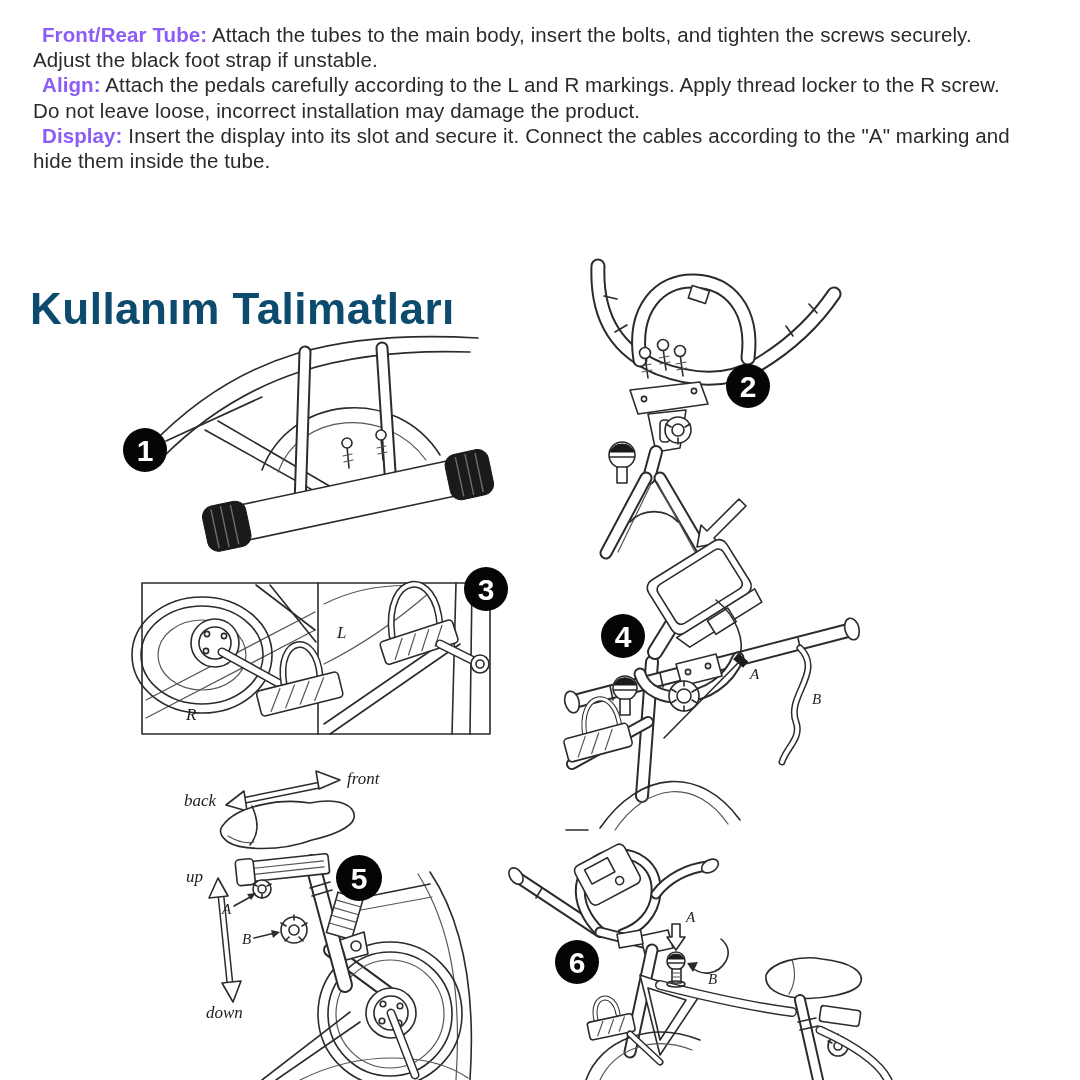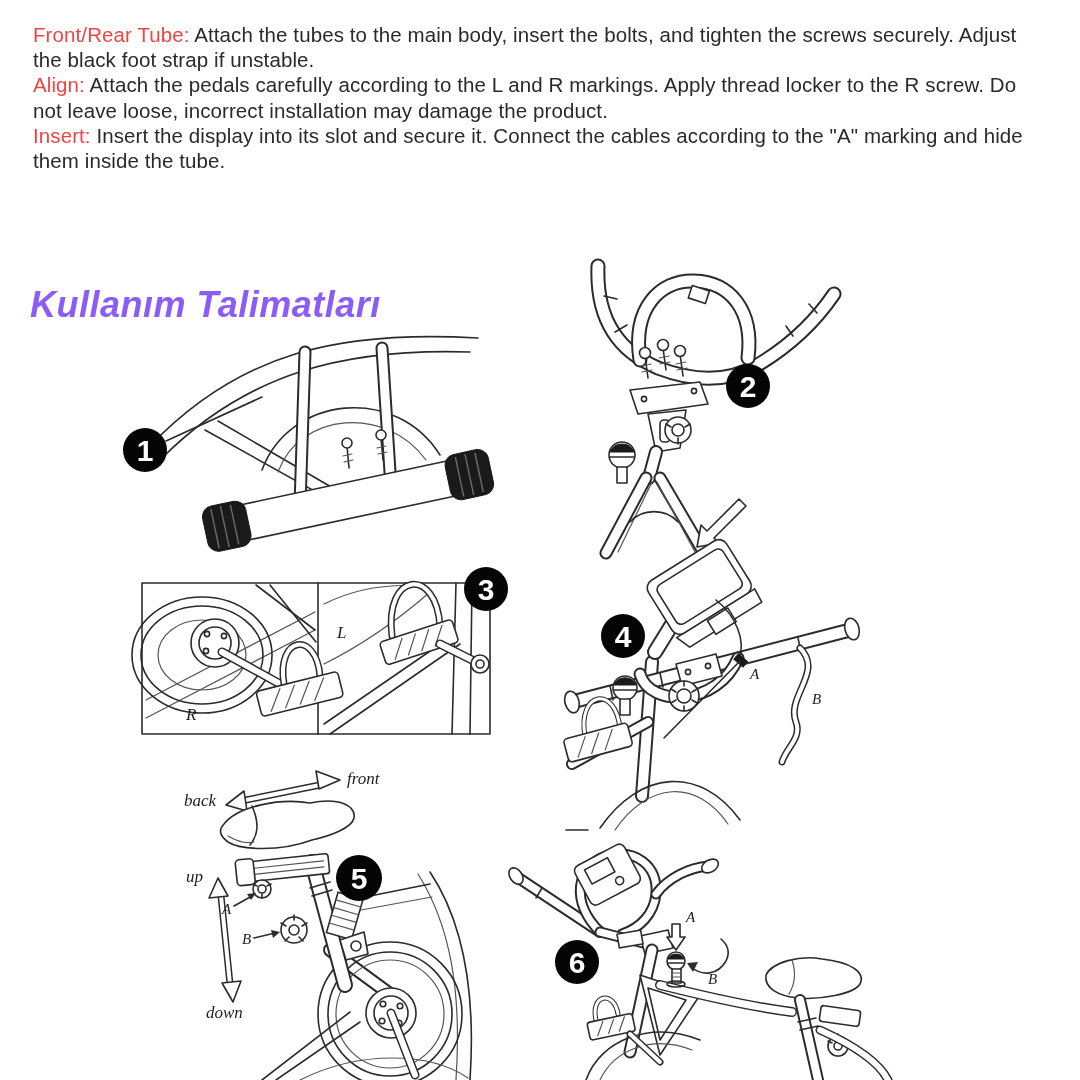--- a/index.html
+++ b/index.html
@@ -6,24 +6,24 @@
   body{
     width:1080px;height:1080px;position:relative;overflow:hidden;
     background:#ffffff;color:#1e1e1e;
     font-family:"Liberation Sans",sans-serif;
   }
   .instructions{
     position:absolute;left:33px;top:22px;width:998px;
     font-size:20.5px;line-height:25.2px;letter-spacing:.1px;color:#2a2a2a;
   }
   .instr{margin:0;}
-  .instr strong{color:#ef4444;font-weight:400;}
+  .instr strong{color:#8b5cf6;font-weight:700;margin-left:9px;}
   h1.title{
     position:absolute;left:30px;top:284px;margin:0;
-    font-size:36px;font-weight:700;color:#8b5cf6;letter-spacing:.5px;font-style:italic;
+    font-size:44px;font-weight:700;color:#0c4a6e;letter-spacing:.5px;
   }
   svg.figs{position:absolute;left:0;top:0;}
   
   .s{fill:none;stroke:#2b2b2b;stroke-width:1.6;stroke-linecap:round;stroke-linejoin:round;}
   .s2{fill:none;stroke:#555555;stroke-width:1.2;stroke-linecap:round;}
   .sf{fill:#ffffff;stroke:#2b2b2b;stroke-width:1.6;stroke-linejoin:round;}
   .dk{fill:#1a1a1a;stroke:#1a1a1a;stroke-width:1;}
   .tO{fill:none;stroke:#2b2b2b;stroke-linecap:round;stroke-linejoin:round;}
   .tI{fill:none;stroke:#ffffff;stroke-linecap:round;stroke-linejoin:round;}
   .w16{stroke-width:16}.w12{stroke-width:12}
@@ -39,21 +39,21 @@
   .num{fill:#ffffff;font-family:"Liberation Sans",sans-serif;font-weight:700;font-size:30px;text-anchor:middle;}
   .lbl{fill:#1d1d1d;font-family:"Liberation Serif",serif;font-style:italic;font-size:17px;}
   .lbls{fill:#1d1d1d;font-family:"Liberation Serif",serif;font-style:italic;font-size:15px;}
 </style>
 </head>
 <body>
 
 <div class="instructions">
   <p class="instr"><strong>Front/Rear Tube:</strong> <span>Attach the tubes to the main body, insert the bolts, and tighten the screws securely. Adjust the black foot strap if unstable.</span></p>
   <p class="instr"><strong>Align:</strong> <span>Attach the pedals carefully according to the L and R markings. Apply thread locker to the R screw. Do not leave loose, incorrect installation may damage the product.</span></p>
-  <p class="instr"><strong>Insert:</strong> <span>Insert the display into its slot and secure it. Connect the cables according to the "A" marking and hide them inside the tube.</span></p>
+  <p class="instr"><strong>Display:</strong> <span>Insert the display into its slot and secure it. Connect the cables according to the "A" marking and hide them inside the tube.</span></p>
 </div>
 
 <h1 class="title">Kullanım Talimatları</h1>
 
 <svg class="figs" width="1080" height="1080" viewBox="0 0 1080 1080">
 
   <g>
     <line class="s" x1="166" y1="441" x2="262" y2="397"></line>
     <path class="s" d="M150,446 C240,352 340,330 478,338"></path>
     <path class="s" d="M162,458 C248,372 346,348 470,352"></path>

